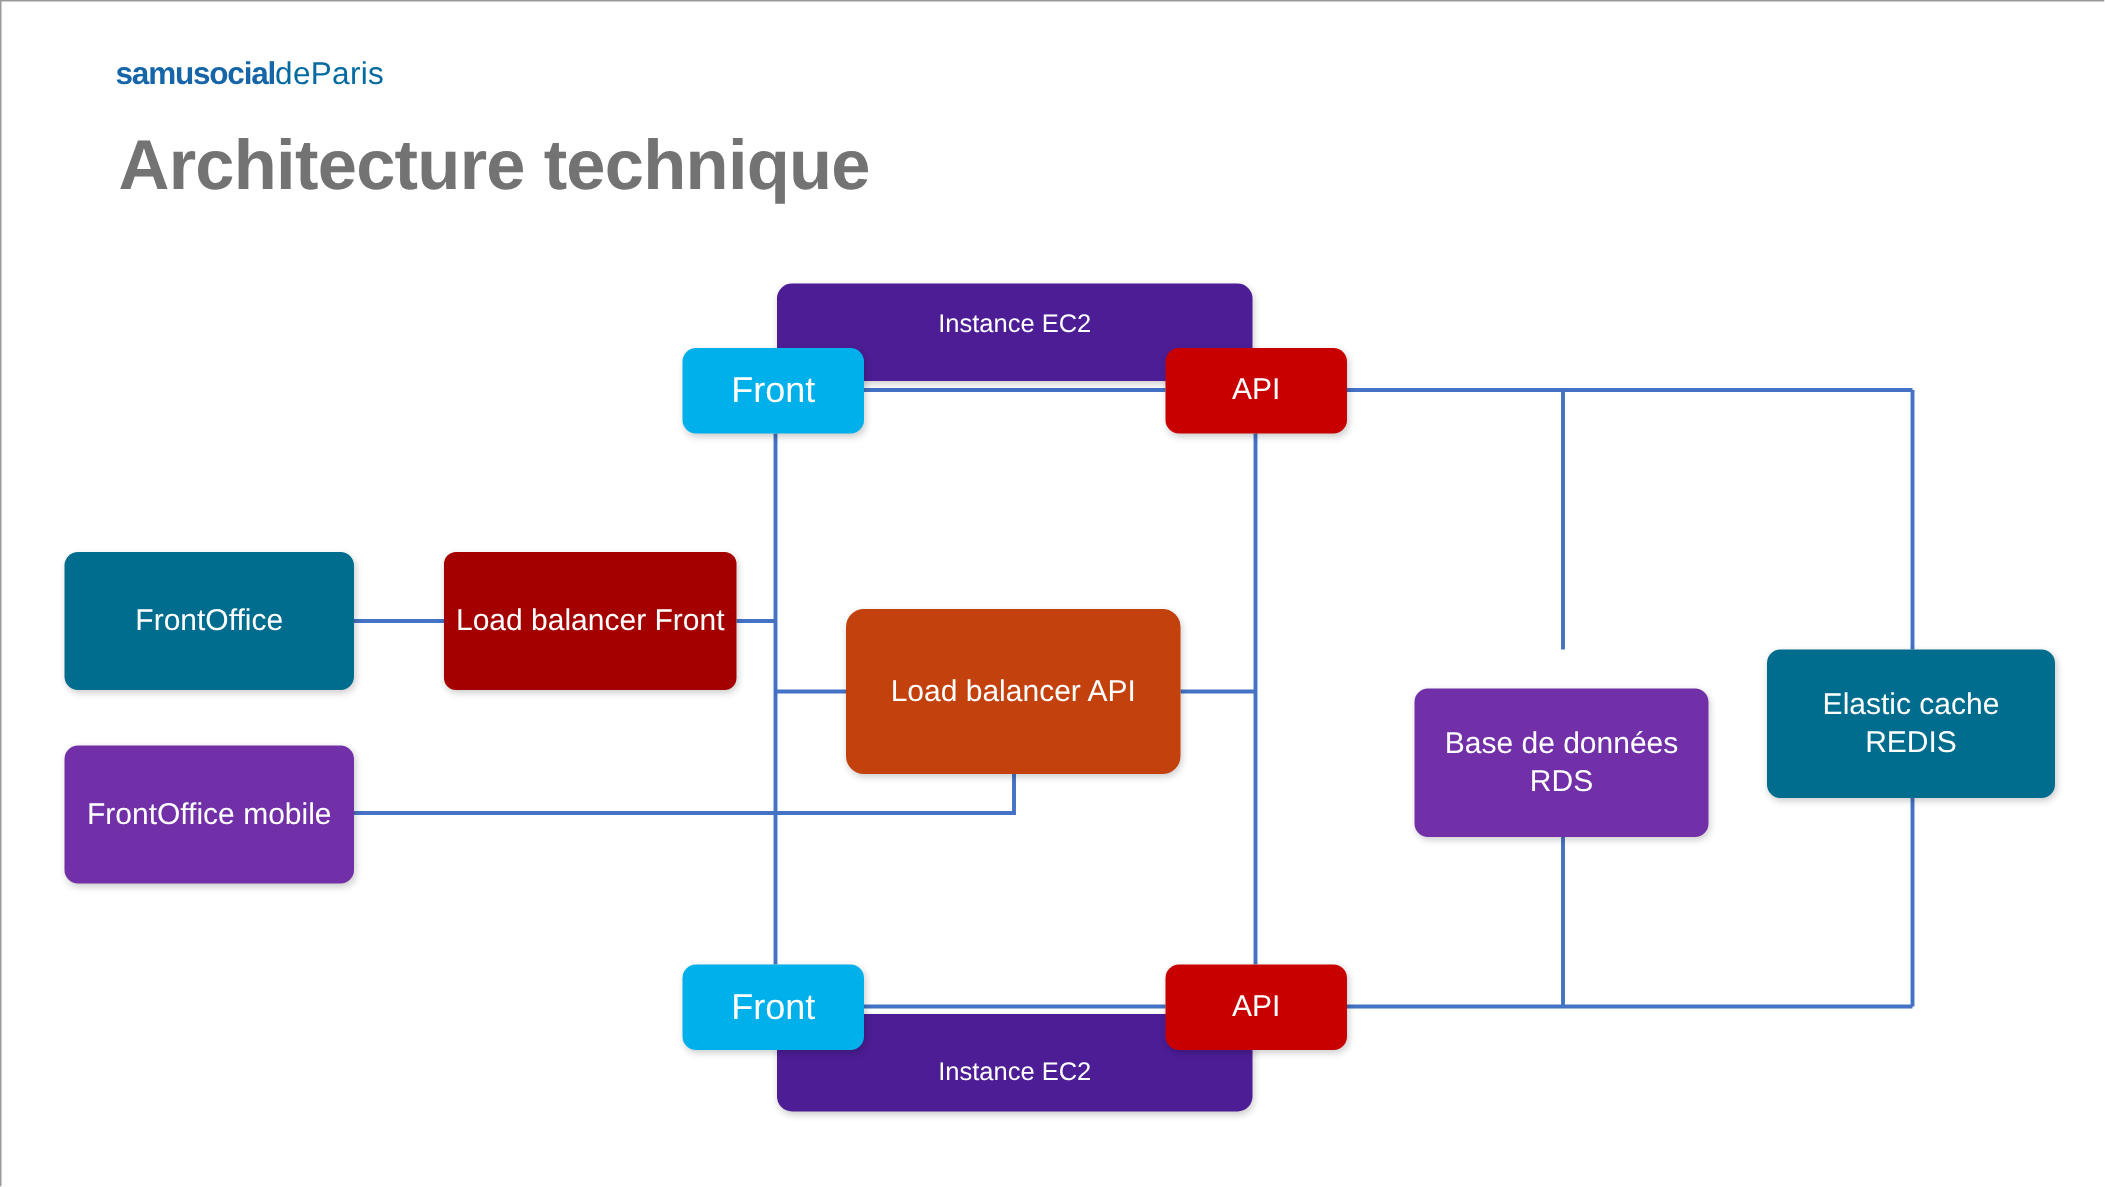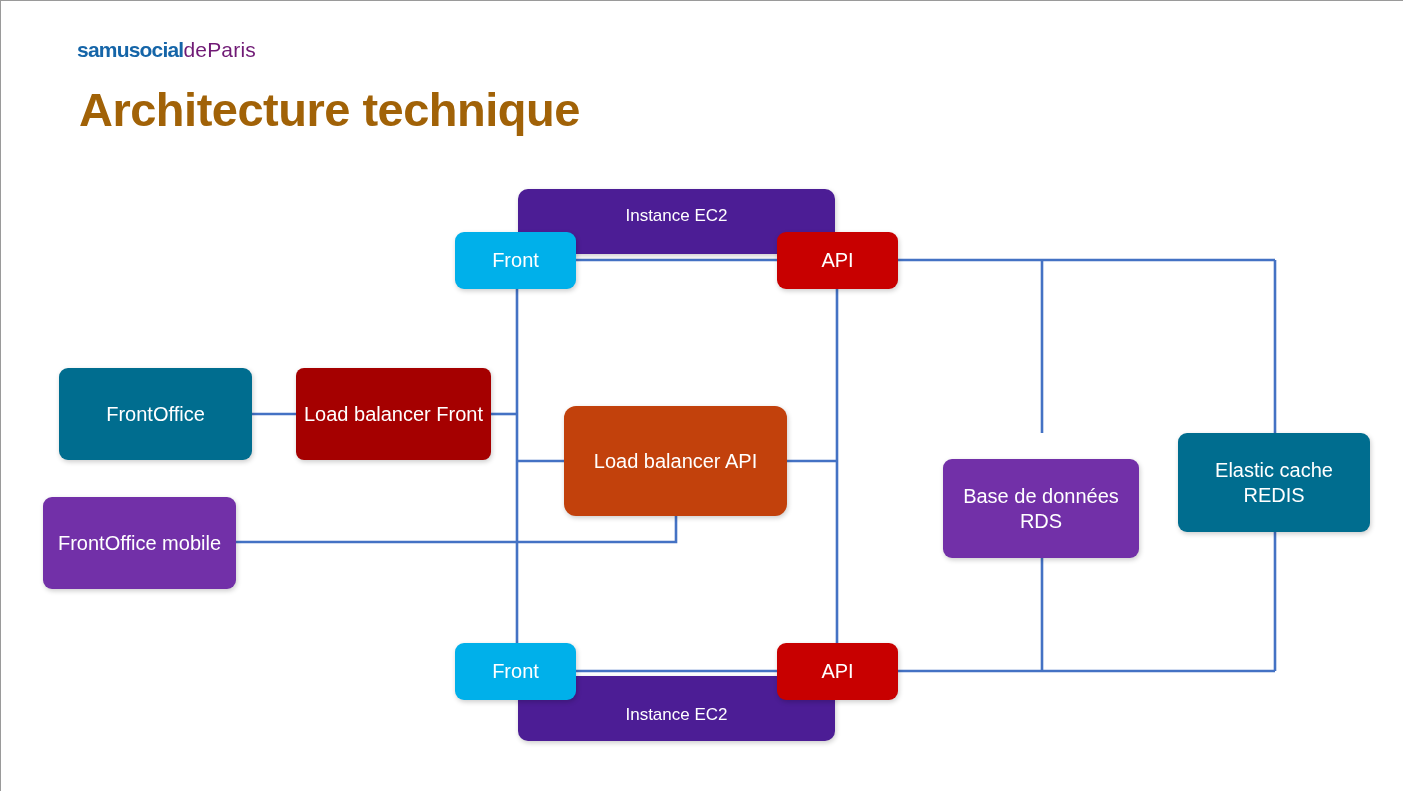--- a/index.html
+++ b/index.html
@@ -32,30 +32,30 @@
     white-space: nowrap;
     line-height: 1;
   }
   #logo .logo-strong {
     font-weight: bold;
     color: #1565a8;
     letter-spacing: -0.8px;
   }
   #logo .logo-light {
     font-weight: normal;
-    color: #701a75;
+    color: #0369a1;
     letter-spacing: 0.2px;
   }
   #page-title {
     position: absolute;
     left: 78px;
     top: 80px;
     font-size: 47px;
     font-weight: bold;
-    color: #a16207;
+    color: #737373;
     letter-spacing: -0.5px;
     line-height: 1.25;
     white-space: nowrap;
   }
 
   
   #wires {
     position: absolute;
     left: 0;
     top: 0;
@@ -89,21 +89,21 @@
     align-items: flex-start;
     padding-top: 16px;
   }
   .ec2-bottom {
     align-items: flex-end;
     padding-top: 2px;
     padding-bottom: 16px;
   }
   .front {
     background: #00b0ea;
-    font-size: 20px;
+    font-size: 24px;
   }
   .api {
     background: #c80000;
     font-size: 20px;
   }
   .lb-front {
     background: #a50000;
     font-size: 20px;
     border-radius: 8px;
   }
@@ -174,21 +174,21 @@
   </div>
 
   <div class="node front" style="left:454px; top:231px; width:121px; height:57px;">
     <span class="node-label">Front</span>
   </div>
 
   <div class="node api" style="left:776px; top:231px; width:121px; height:57px;">
     <span class="node-label">API</span>
   </div>
 
-  <div class="node frontoffice" style="left:42px; top:367px; width:193px; height:92px;margin-left:16px;">
+  <div class="node frontoffice" style="left:42px; top:367px; width:193px; height:92px;">
     <span class="node-label">FrontOffice</span>
   </div>
 
   <div class="node lb-front" style="left:295px; top:367px; width:195px; height:92px;">
     <span class="node-label">Load balancer Front</span>
   </div>
 
   <div class="node lb-api" style="left:563px; top:405px; width:223px; height:110px;">
     <span class="node-label">Load balancer API</span>
   </div>

